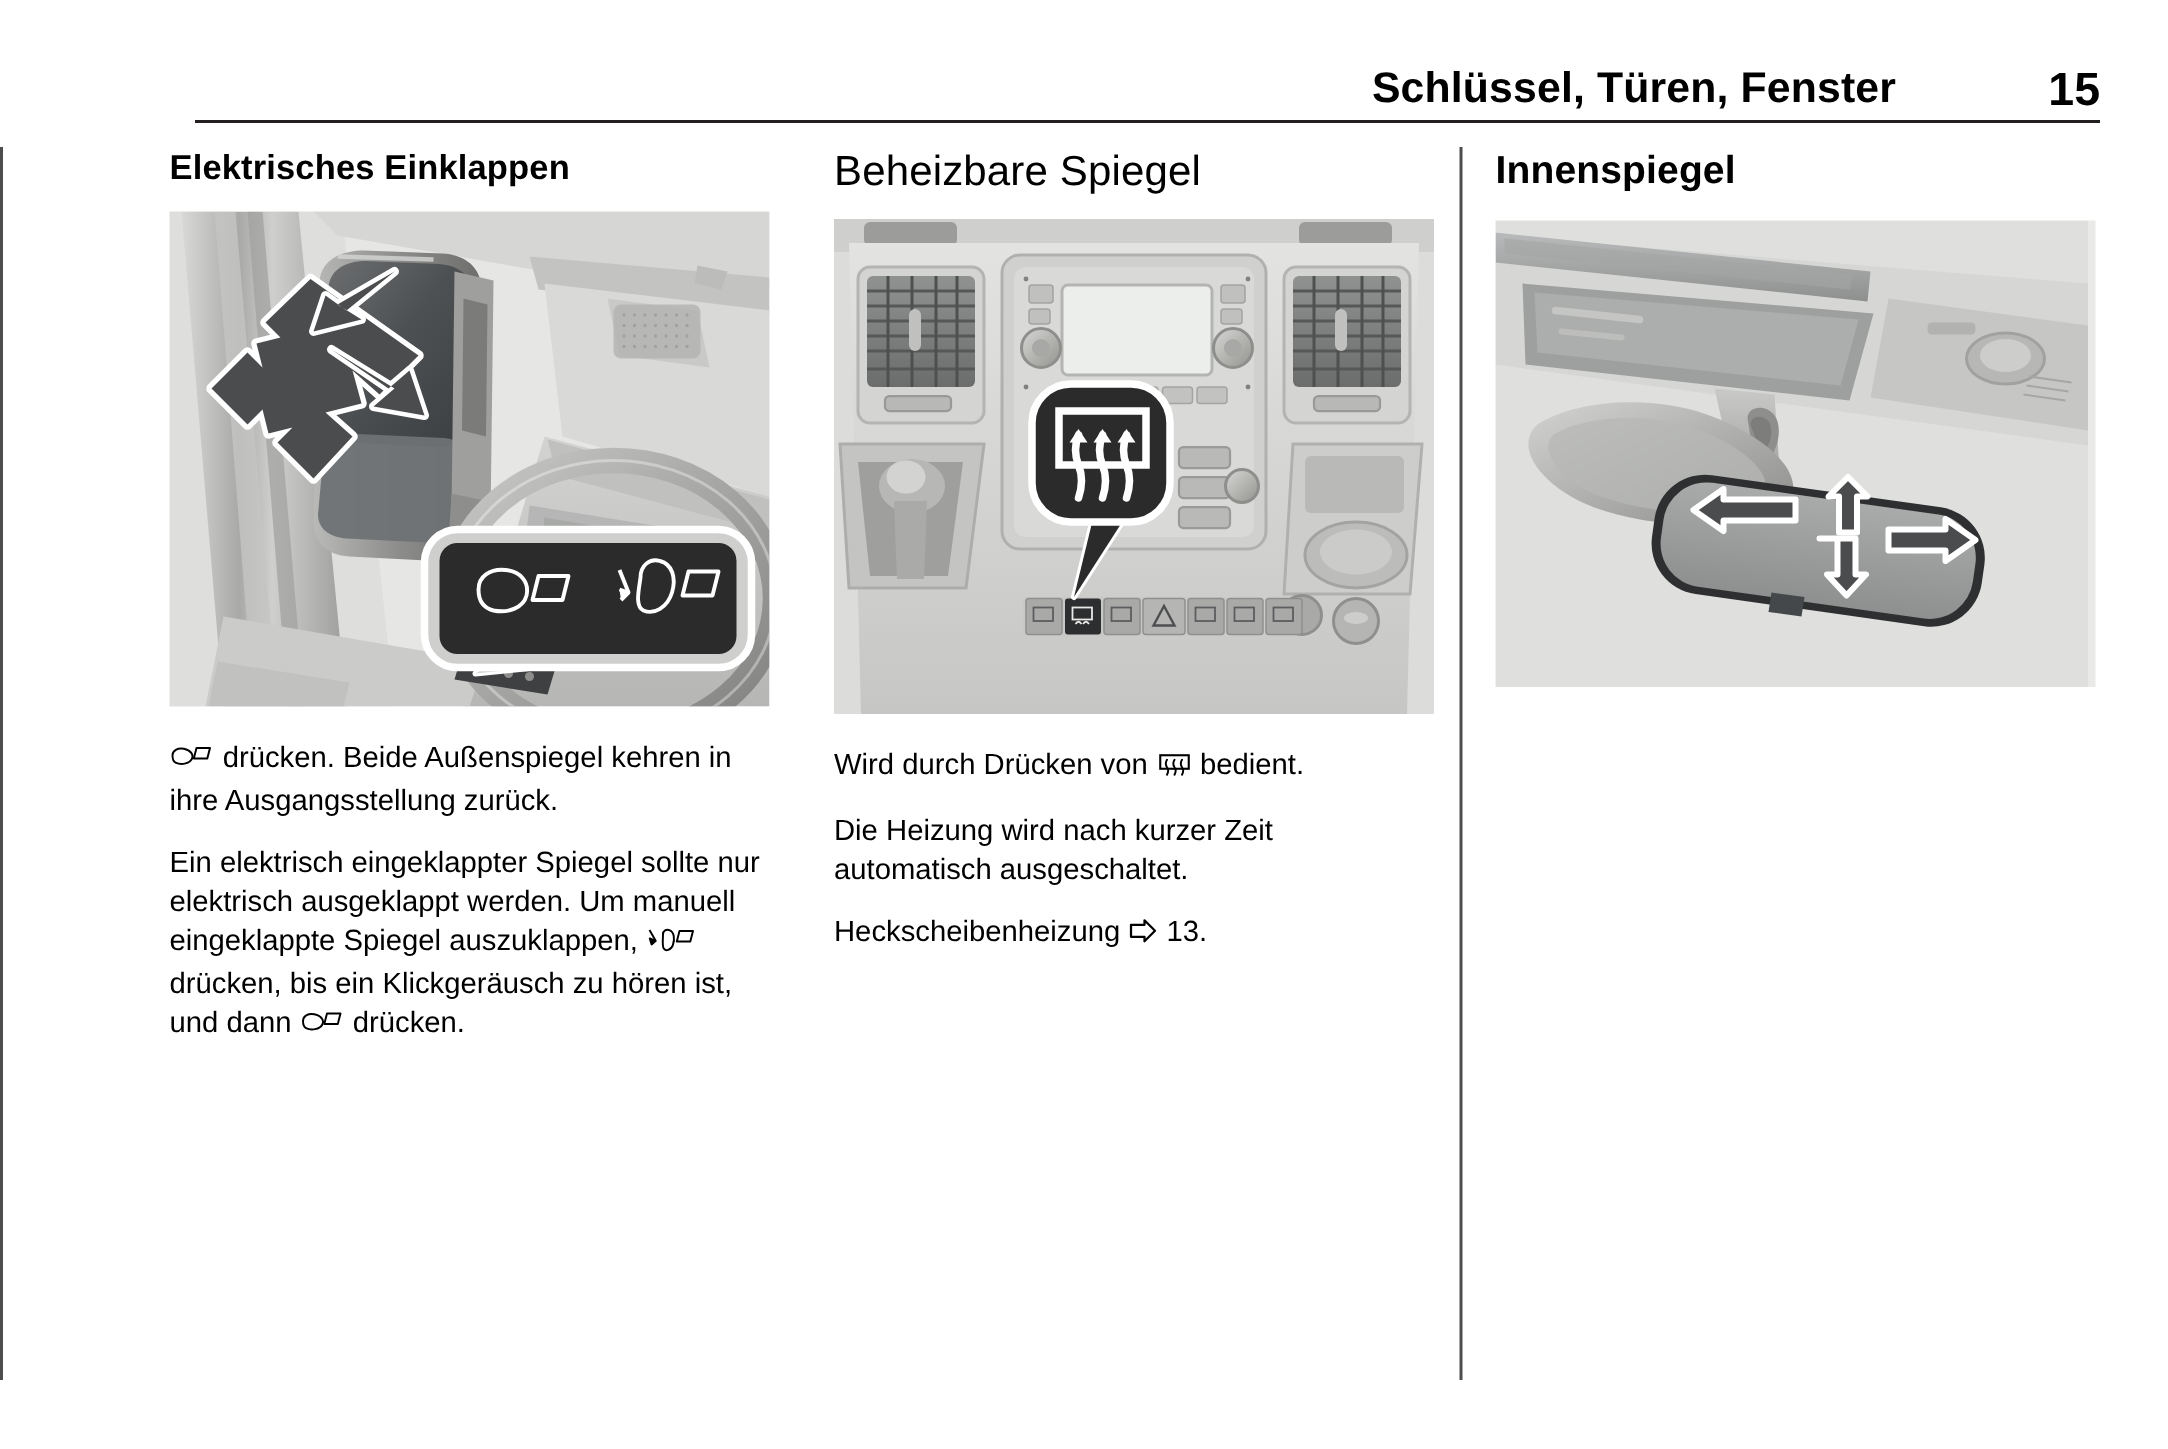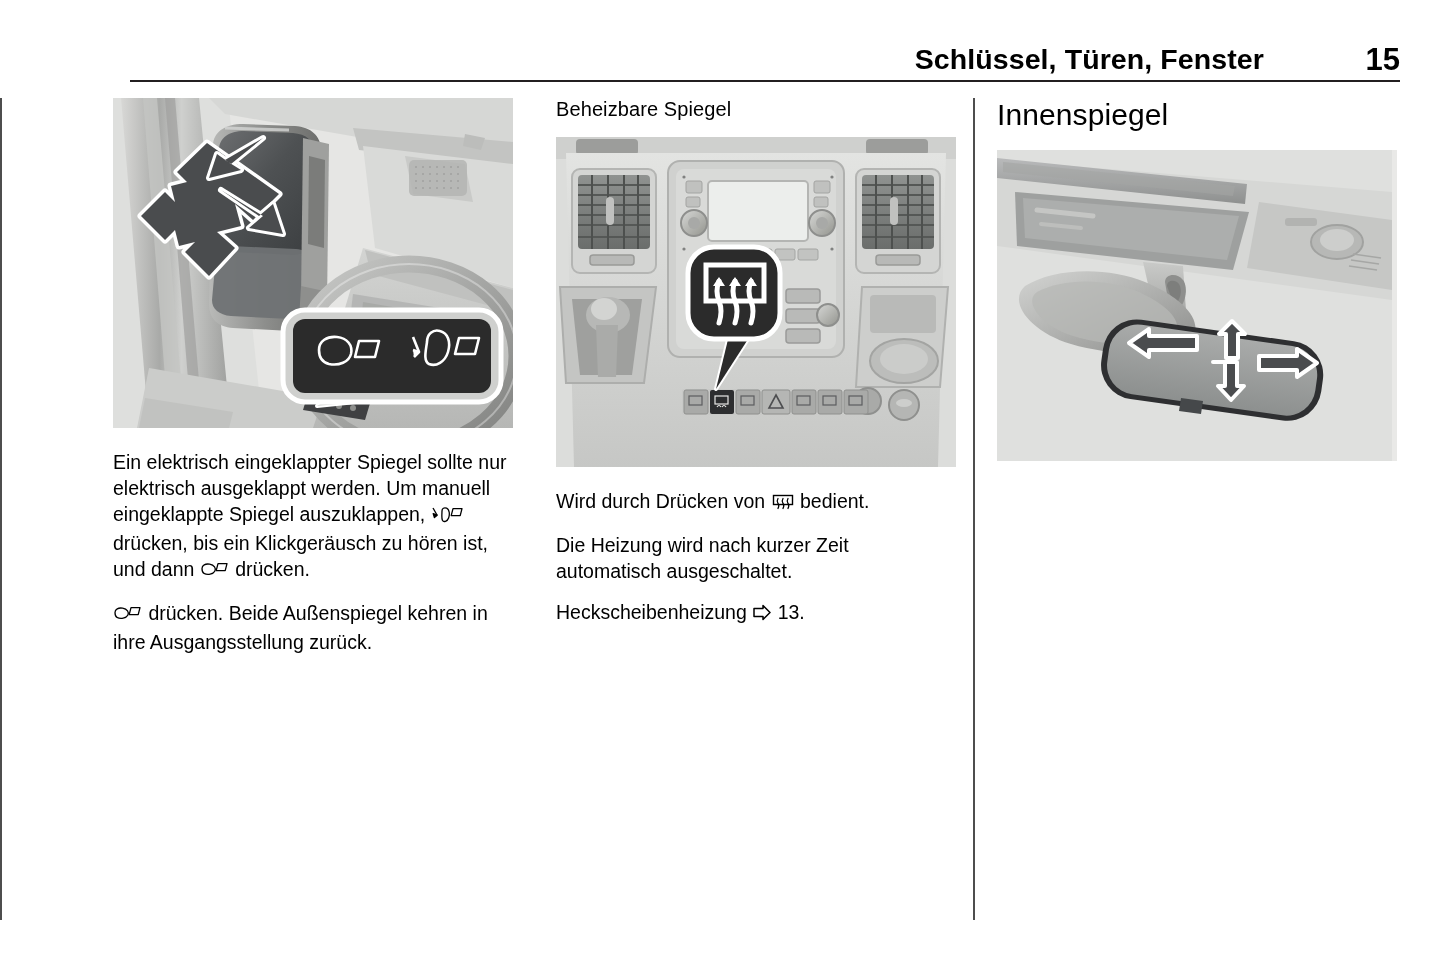--- a/index.html
+++ b/index.html
@@ -61,26 +61,26 @@
   }
   .divider-2 { left: 973px; }
 
   h2.section-title {
     margin: 0 0 16px 0;
     font-size: 23px;
     font-weight: bold;
     letter-spacing: 0.1px;
   }
   h2.section-title.big {
-    font-size: 20px;
+    font-size: 28px;
     font-weight: normal;
   }
   h2.section-title.med {
-    font-size: 30px;
-    font-weight: normal;
+    font-size: 26px;
+    font-weight: bold;
     margin-bottom: 18px;
   }
 
   p.body {
     margin: 0 0 15px 0;
     font-size: 19.5px;
     line-height: 1.33;
   }
   p.body:last-child { margin-bottom: 0; }
 
@@ -110,20 +110,21 @@
 <div class="page-header">
   <div class="title">Schlüssel, Türen, Fenster</div>
   <div class="pageno">15</div>
 </div>
 
 <div class="divider"></div>
 <div class="divider divider-2"></div>
 
 <div class="col col-1">
 
+  <h2 class="section-title">Elektrisches Einklappen</h2>
 
   <div class="figure">
     <svg class="sv" width="400" height="330" viewBox="0 0 400 330">
       <defs>
         <linearGradient id="gPillar" x1="0" y1="0" x2="1" y2="0">
           <stop offset="0%" stop-color="#d8d8d6"></stop>
           <stop offset="35%" stop-color="#a9aaa8"></stop>
           <stop offset="55%" stop-color="#cfd0ce"></stop>
           <stop offset="100%" stop-color="#9d9e9c"></stop>
         </linearGradient>
@@ -267,20 +268,32 @@
           <path d="M300,252 L306,254 L301,259" fill="#ffffff"></path>
           <path d="M314,244 C314,236 320,231 327,233 C335,235 338,244 335,254 C332,264 323,269 316,266 C310,263 313,252 314,244 Z"></path>
           <path d="M346,240 L366,240 L362,256 L342,256 Z"></path>
         </g>
       </g>
     </svg>
   </div>
 
 
   <p class="body">
+    <span class="isym">
+      <svg width="30" height="18" viewBox="0 0 30 18">
+        <g stroke="#000000" stroke-width="1.3" fill="none" stroke-linejoin="round">
+          <path d="M2,7.5 C2,4.4 5.4,2.4 9.6,3.2 C14.2,4.1 16.4,7.2 14.8,10.2 C13.2,13.2 7.6,14.2 4,12.4 C2.2,11.5 2,9.4 2,7.5 Z"></path>
+          <path d="M18,2.6 L27,2.6 L25.2,9.6 L16.2,9.6 Z"></path>
+        </g>
+      </svg>
+    </span>
+    <span>drücken. Beide Außenspiegel kehren in ihre Ausgangsstellung zurück.</span>
+  </p>
+
+  <p class="body">
     <span>Ein elektrisch eingeklappter Spiegel sollte nur elektrisch ausgeklappt werden. Um manuell eingeklappte Spiegel auszuklappen,</span>
     <span class="isym">
       <svg width="34" height="18" viewBox="0 0 34 18">
         <g stroke="#000000" stroke-width="1.3" fill="none" stroke-linejoin="round">
           <path d="M2,2 L6,9"></path>
           <path d="M2.2,7.6 L6.2,9.2 L3.4,11.6 Z" fill="#000000"></path>
           <path d="M11,5 C11,2.4 13.2,1.2 15.6,2.2 C18.4,3.4 19,8 17.6,12 C16.4,15.4 12.6,16.6 11.4,14.2 C10.4,12.2 11,8 11,5 Z"></path>
           <path d="M22,2.6 L31,2.6 L29.2,9.6 L20.2,9.6 Z"></path>
         </g>
       </svg>
@@ -288,32 +301,20 @@
     <span>drücken, bis ein Klickgeräusch zu hören ist, und dann</span>
     <span class="isym">
       <svg width="30" height="18" viewBox="0 0 30 18">
         <g stroke="#000000" stroke-width="1.3" fill="none" stroke-linejoin="round">
           <path d="M2,7.5 C2,4.4 5.4,2.4 9.6,3.2 C14.2,4.1 16.4,7.2 14.8,10.2 C13.2,13.2 7.6,14.2 4,12.4 C2.2,11.5 2,9.4 2,7.5 Z"></path>
           <path d="M18,2.6 L27,2.6 L25.2,9.6 L16.2,9.6 Z"></path>
         </g>
       </svg>
     </span>
     <span>drücken.</span>
-  </p>
-
-  <p class="body">
-    <span class="isym">
-      <svg width="30" height="18" viewBox="0 0 30 18">
-        <g stroke="#000000" stroke-width="1.3" fill="none" stroke-linejoin="round">
-          <path d="M2,7.5 C2,4.4 5.4,2.4 9.6,3.2 C14.2,4.1 16.4,7.2 14.8,10.2 C13.2,13.2 7.6,14.2 4,12.4 C2.2,11.5 2,9.4 2,7.5 Z"></path>
-          <path d="M18,2.6 L27,2.6 L25.2,9.6 L16.2,9.6 Z"></path>
-        </g>
-      </svg>
-    </span>
-    <span>drücken. Beide Außenspiegel kehren in ihre Ausgangsstellung zurück.</span>
   </p>
 </div>
 
 <div class="col col-2">
 
   <h2 class="section-title big">Beheizbare Spiegel</h2>
 
   <div class="figure">
     <svg class="sv" width="400" height="330" viewBox="0 0 400 330">
       <defs>

